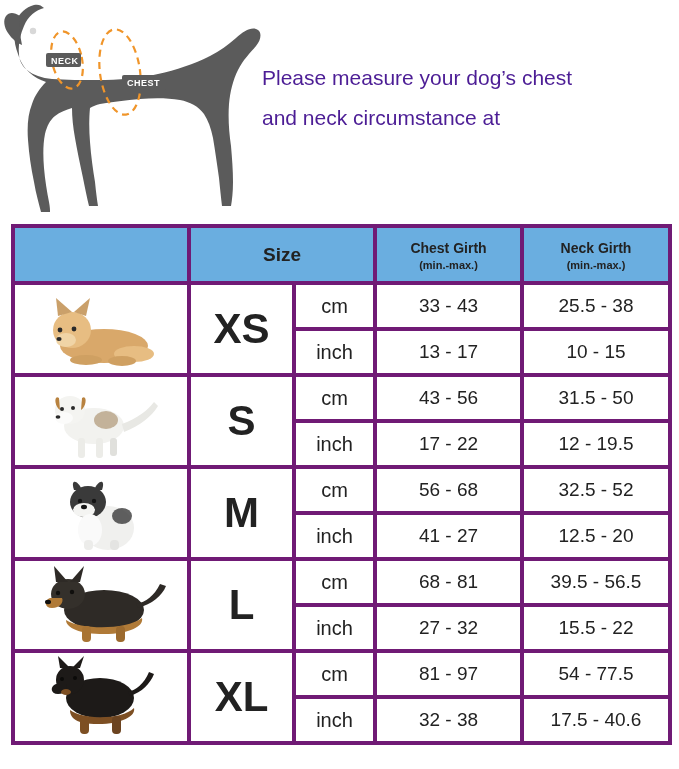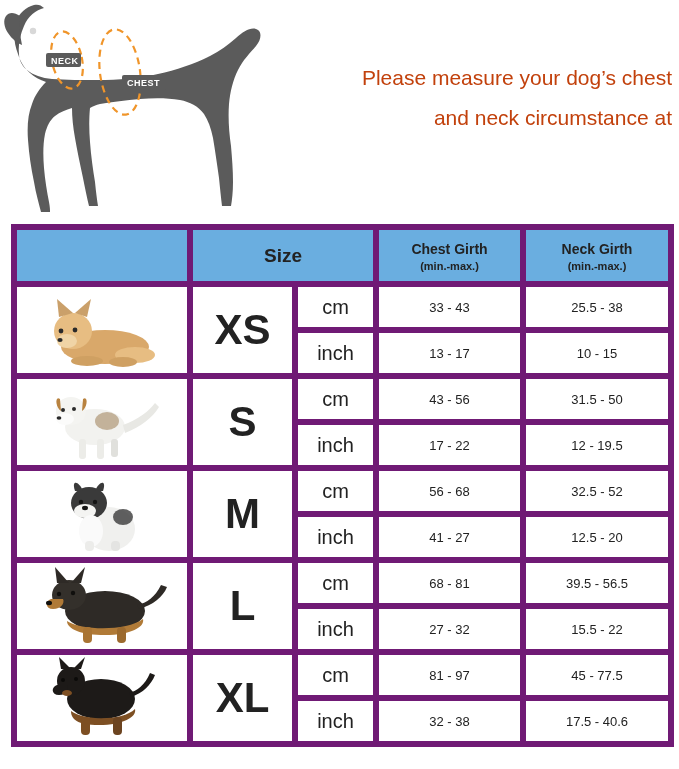--- a/index.html
+++ b/index.html
@@ -30,41 +30,41 @@
     left: 0px;
     top: 0px;
     width: 268px;
     height: 215px;
   }
   .measure-text {
     position: absolute;
     left: 262px;
     top: 58px;
     width: 410px;
-    text-align: right;
+    text-align: left;
     font-size: 21px;
-    color: #c2410c;
+    color: #4c1d95;
     line-height: 40px;
   }
   .measure-text div { white-space: nowrap; }
 
   
   .table-wrap {
     position: absolute;
     left: 11px;
     top: 224px;
     width: 657px;
   }
   table.size-table {
     border-collapse: collapse;
     width: 657px;
     table-layout: fixed;
   }
   table.size-table td, table.size-table th {
-    border: 6px solid #701a75;
+    border: 4px solid #701a75;
     padding: 0;
     text-align: center;
     vertical-align: middle;
     color: #222;
   }
   .hdr-row th {
     background: #6aaee0;
     color: #ffffff;
     height: 57px;
     font-weight: bold;
@@ -80,21 +80,21 @@
   .col-chest { width: 147px; }
   .col-neck { width: 148px; }
 
   .cell-size {
     font-size: 42px;
     font-weight: bold;
     color: #3a3a3a;
     letter-spacing: 0px;
   }
   .cell-unit { font-size: 20px; height: 46px; margin-left: 12px; }
-  .cell-val { font-size: 13px; height: 46px; margin-top: 28px; }
+  .cell-val { font-size: 19px; height: 46px; margin-top: 28px; }
   .cell-img { height: 92px; position: relative; }
 
   .dog-photo {
     width: 150px;
     height: 82px;
     margin: 0 auto;
     position: relative;
   }
 
   
@@ -317,21 +317,21 @@
               <path d="M104,40 C116,36 124,28 128,18 L123,16 C118,28 110,34 102,36 Z" fill="#1d1a18"></path>
               <rect x="54" y="60" width="9" height="18" rx="4" fill="#7d4f23"></rect>
               <rect x="86" y="60" width="9" height="18" rx="4" fill="#6c4420"></rect>
               <ellipse cx="40" cy="36" rx="5" ry="3" fill="#7d4f23"></ellipse>
             </svg>
           </div>
         </td>
         <td class="cell-size" rowspan="2">XL</td>
         <td class="cell-unit">cm</td>
         <td class="cell-val">81 - 97</td>
-        <td class="cell-val">45 - 77.5</td>
+        <td class="cell-val">54 - 77.5</td>
       </tr>
       <tr>
         <td class="cell-unit">inch</td>
         <td class="cell-val">32 - 38</td>
         <td class="cell-val">17.5 - 40.6</td>
       </tr>
     </tbody>
       </table>
   </div>
 </div>

